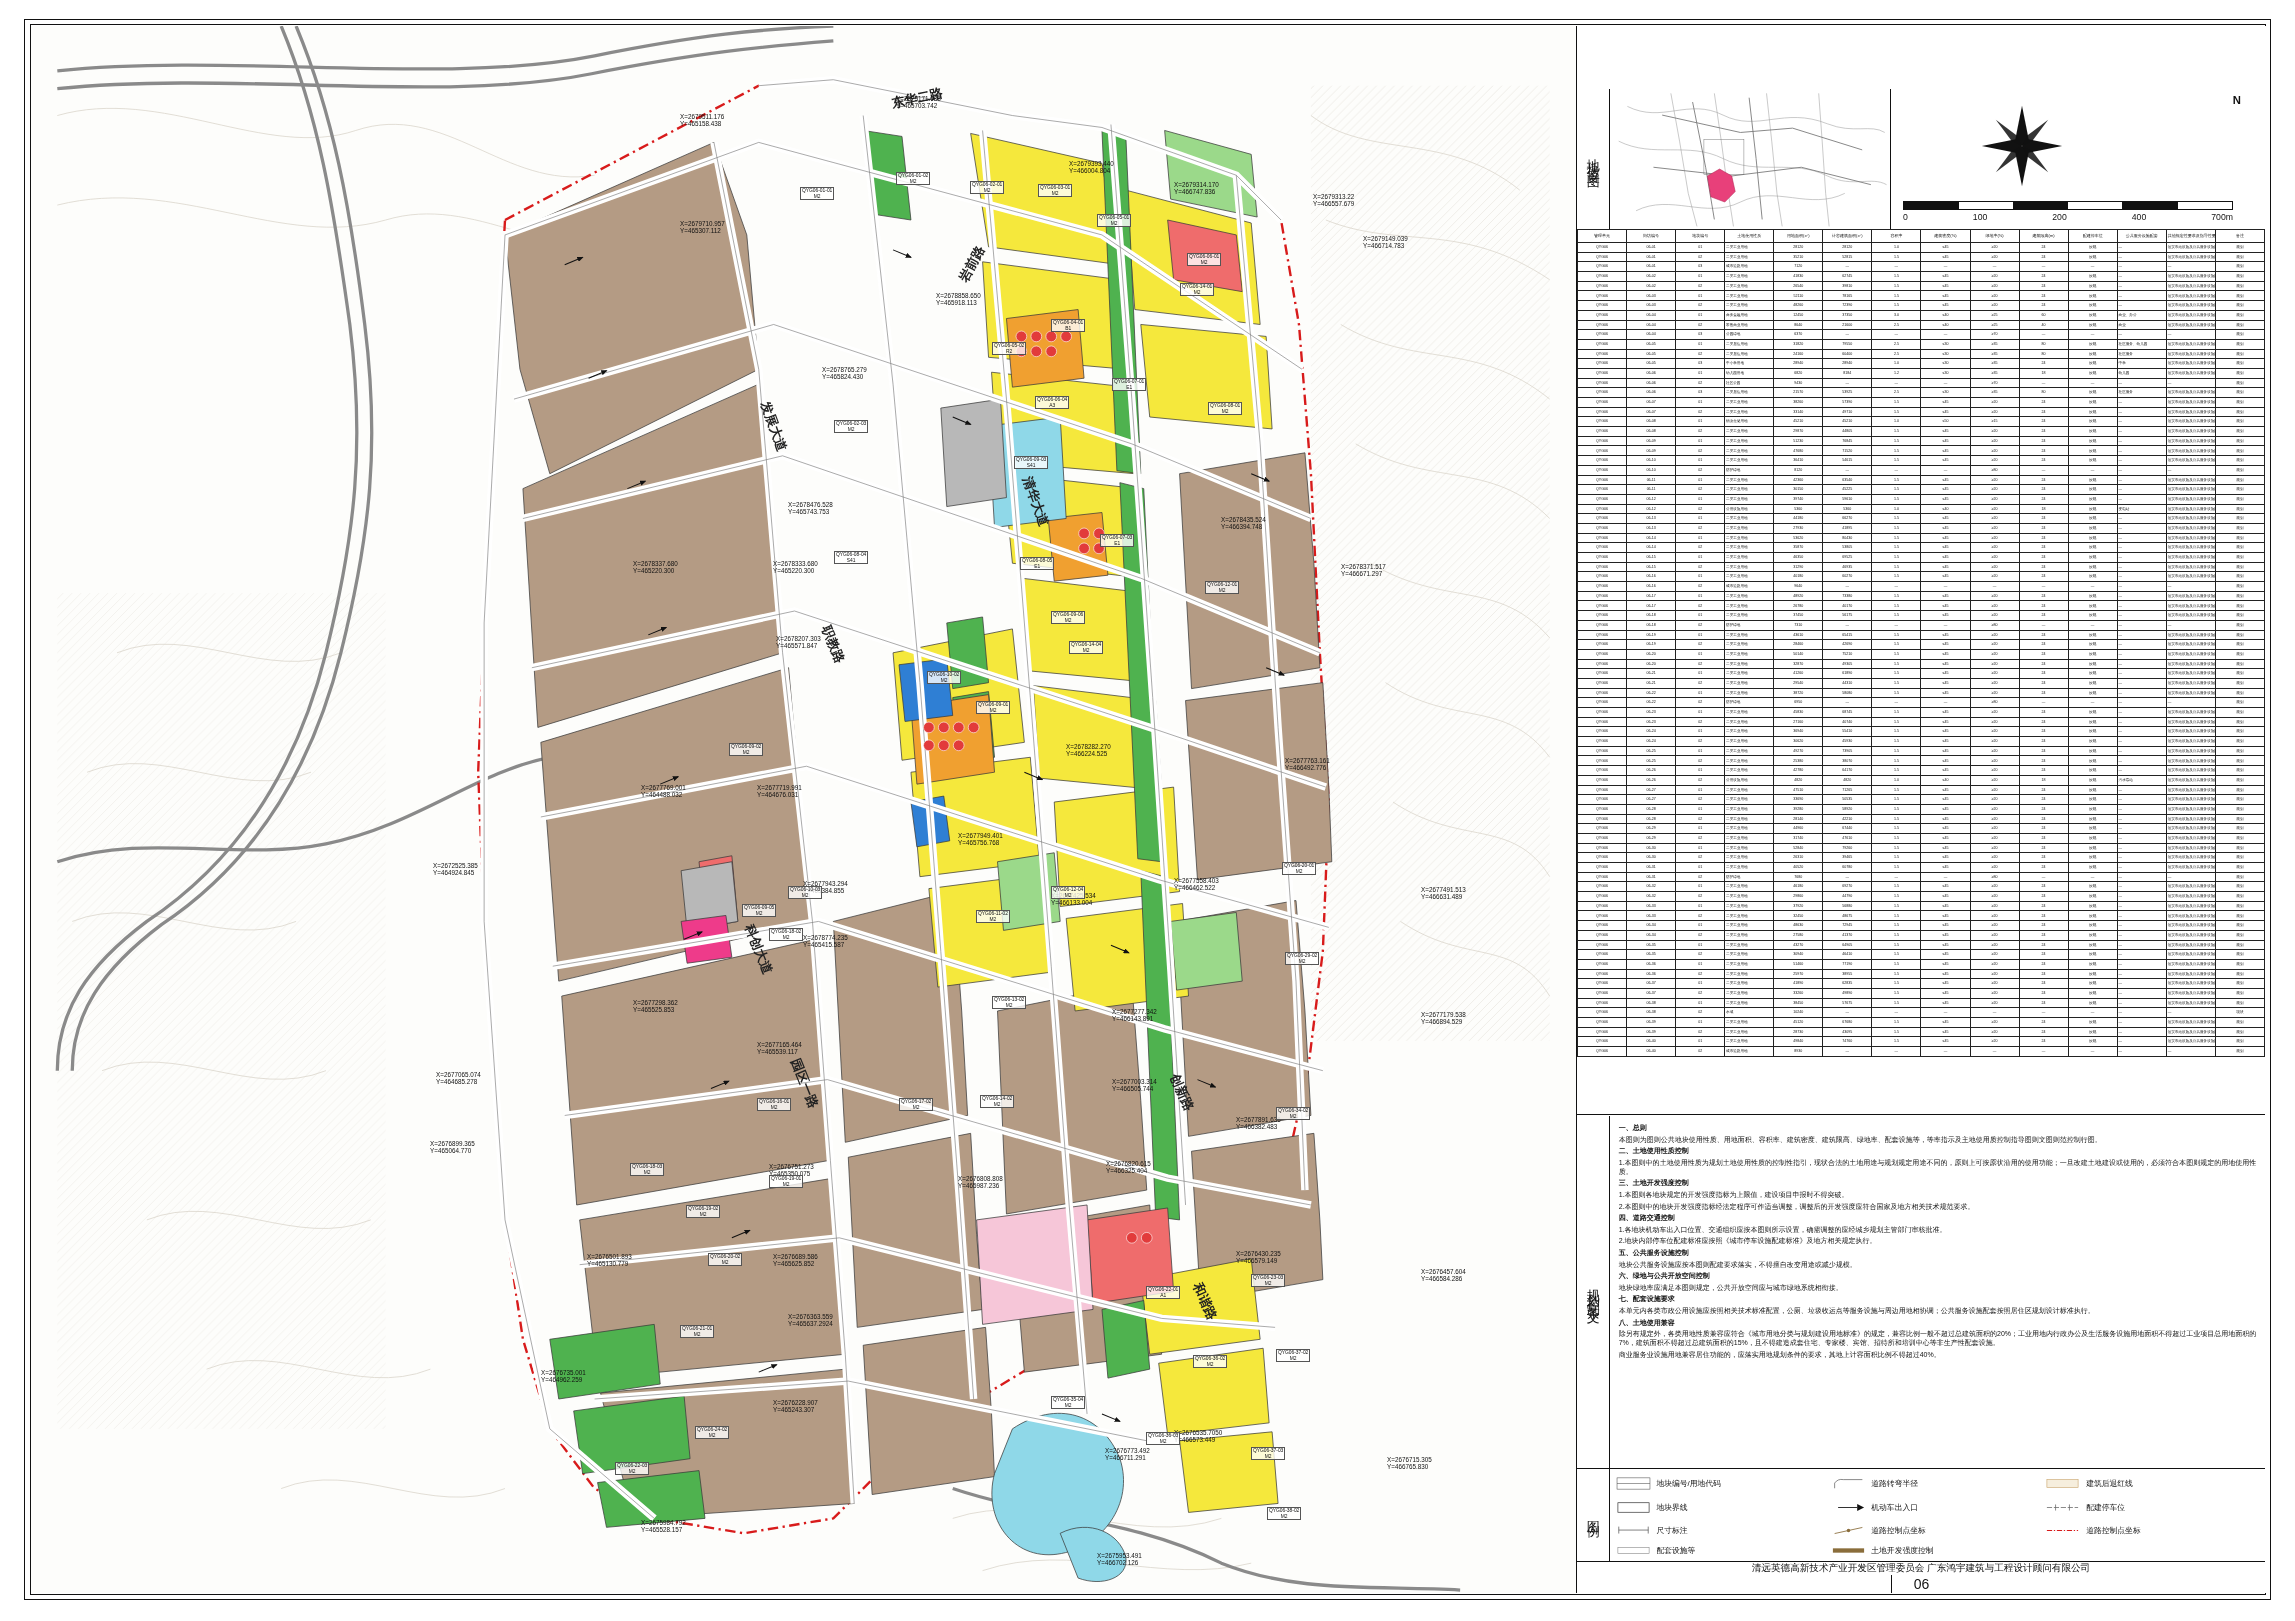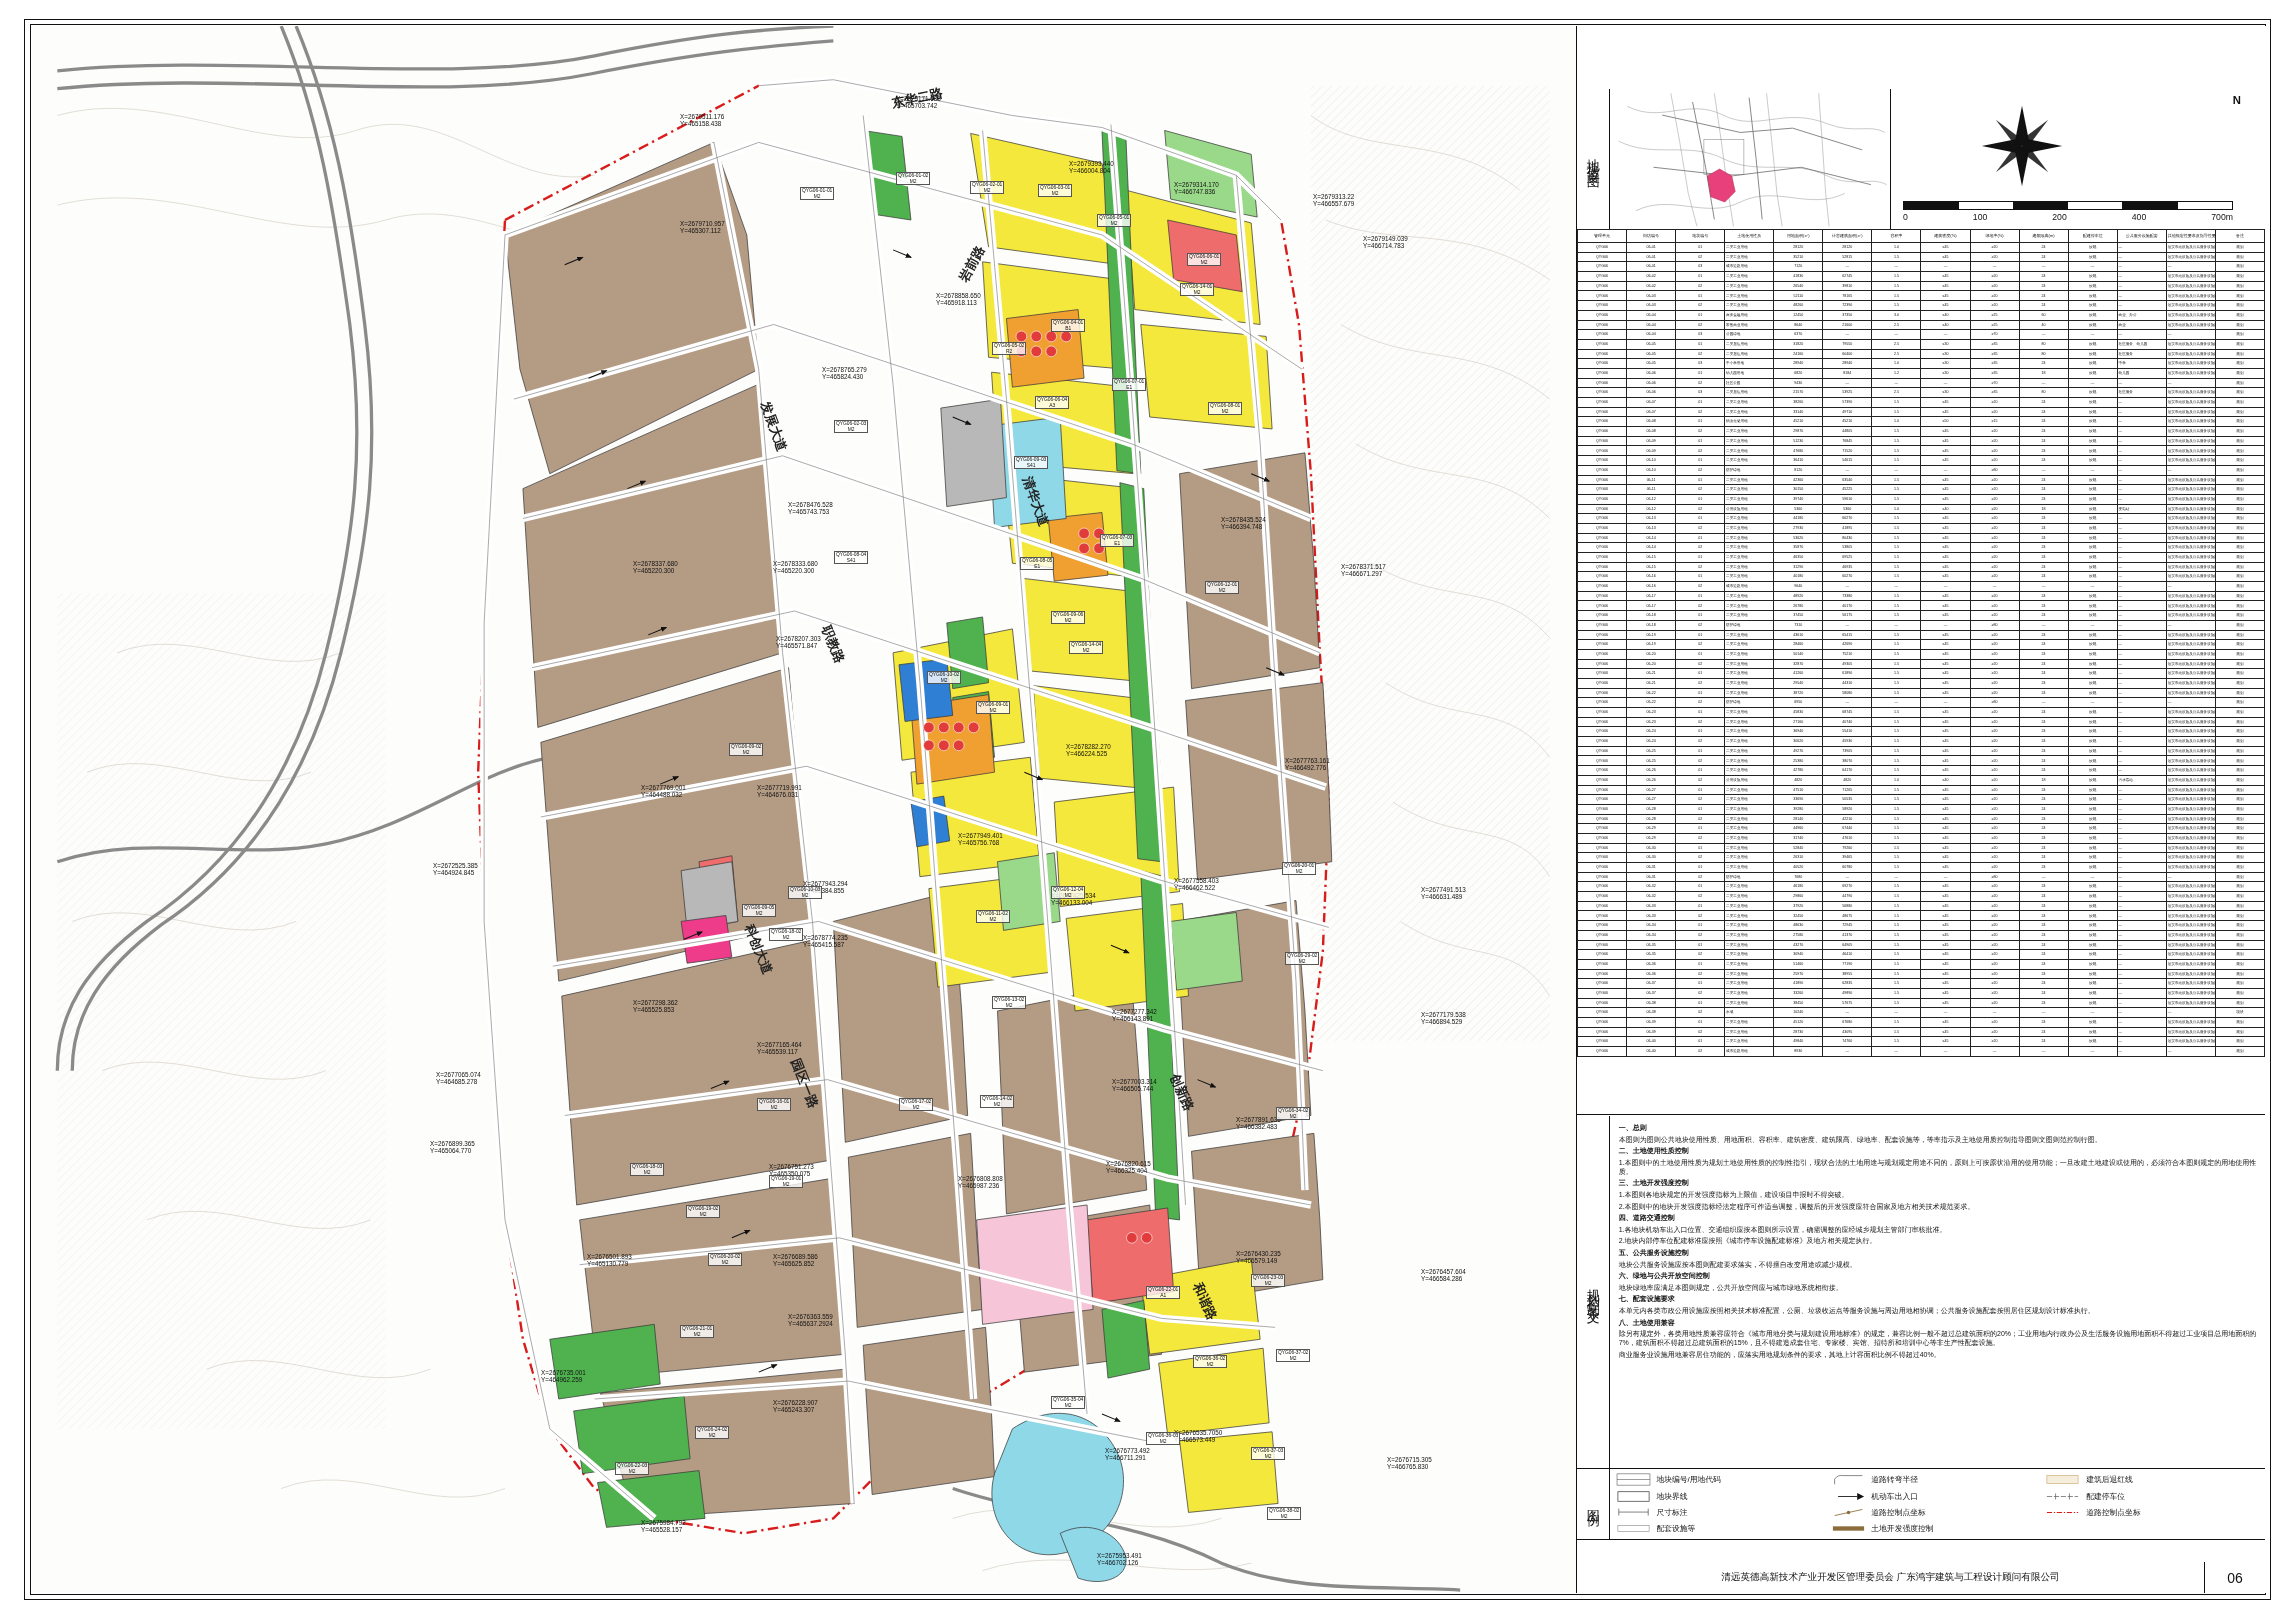--- a/index.html
+++ b/index.html
@@ -35,27 +35,27 @@
   table.idx th{background:#fff;font-weight:normal;height:12px;font-size:4px;}
   table.idx td{height:8.7px;}
   .c-txt{text-align:left;}
   .c-num{text-align:center;}
 
   .notes-row{position:absolute;left:0;top:1090px;width:688px;height:353px;border-bottom:0.9px solid #111;box-sizing:border-box;display:flex;}
   .notes-body{flex:1;padding:7px 8.7px;box-sizing:border-box;}
   .notes-body p{margin:0 0 2.6px 0;font-size:7px;line-height:9px;text-align:justify;}
   .notes-body p.h{font-weight:bold;}
 
-  .legend-row{position:absolute;left:0;top:1442px;width:688px;height:72px;border-bottom:0.9px solid #111;box-sizing:border-box;display:flex;}
+  .legend-row{position:absolute;left:0;top:1442px;width:688px;height:94px;border-bottom:0.9px solid #111;box-sizing:border-box;display:flex;}
   .legend-grid{flex:1;display:grid;grid-template-columns:repeat(3,1fr);grid-template-rows:repeat(3,1fr);padding:3.5px 5.2px;box-sizing:border-box;}
   .lg-item{display:flex;align-items:center;gap:5.2px;font-size:7.8px;}
   .lg-sym{width:36px;height:14.8px;border:0.9px solid #444;box-sizing:border-box;display:flex;align-items:center;justify-content:center;font-size:4.3px;background:#fff;}
   .lg-sym.none{border:none;}
 
-  .footer{position:absolute;left:0;top:1536px;width:688px;height:31px;display:flex;align-items:center;box-sizing:border-box;}
+  .footer{position:absolute;left:0;top:1536px;width:688px;height:31px;display:flex;align-items:center;box-sizing:border-box;flex-direction:column;}
   .footer-text{flex:1;text-align:center;font-size:9.6px;}
   .footer-page{width:61px;border-left:0.9px solid #111;height:31px;display:flex;align-items:center;justify-content:center;font-size:14px;box-sizing:border-box;}
 
   .mini-north{position:absolute;right:24px;top:5.2px;font-size:11.3px;font-weight:bold;}
 </style>
 </head>
 <body>
 
 <div class="sheet">
   <div class="border-outer"></div>

